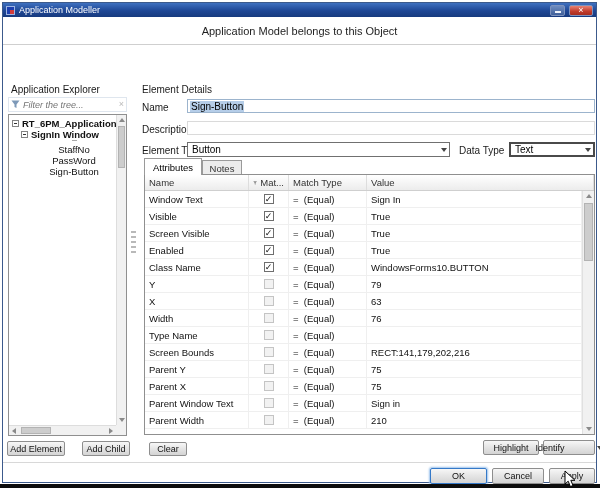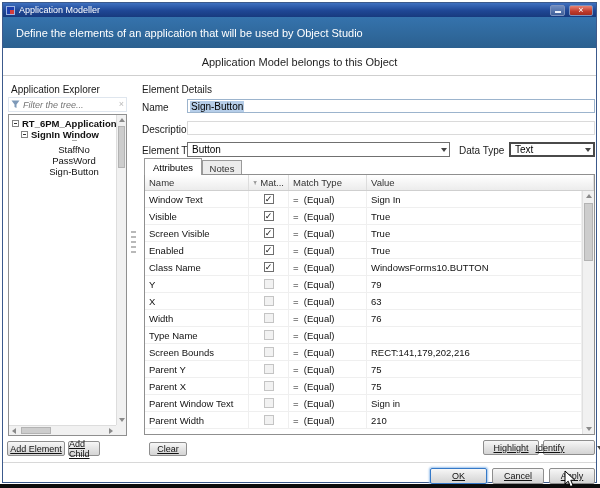--- a/index.html
+++ b/index.html
@@ -57,24 +57,24 @@
   .sb-btn { position:absolute; width:10px; height:10px; display:flex; align-items:center; justify-content:center; }
   .tri-up { width:0; height:0; border-left:3px solid transparent; border-right:3px solid transparent; border-bottom:4px solid #8a8a8a; }
   .tri-dn { width:0; height:0; border-left:3px solid transparent; border-right:3px solid transparent; border-top:4px solid #8a8a8a; }
   .tri-lf { width:0; height:0; border-top:3px solid transparent; border-bottom:3px solid transparent; border-right:4px solid #8a8a8a; }
   .tri-rt { width:0; height:0; border-top:3px solid transparent; border-bottom:3px solid transparent; border-left:4px solid #8a8a8a; }
   .thumb { position:absolute; background:#cdcdcd; border:1px solid #b3b3b3; }
 
   
   .btn { position:absolute; display:flex; align-items:center; justify-content:center;
          font-size:9px; color:#111; border:1px solid #8e8e8e; border-radius:2px;
-         background:linear-gradient(#f7f7f7,#e6e6e6 45%,#d4d4d4); cursor:default;text-decoration:underline; }
+         background:linear-gradient(#f7f7f7,#e6e6e6 45%,#d4d4d4); cursor:default; }
 
   #add-element { left:4px; top:438px; width:58px; height:15px; }
-  #add-child   { left:65px; top:438px; width:32px; height:15px; }
+  #add-child   { left:79px; top:438px; width:48px; height:15px; }
   #clear-btn   { left:146px; top:439px; width:38px; height:14px; }
   #highlight-btn { left:480px; top:437px; width:56px; height:15px; }
   #identify-btn  { left:540px; top:437px; width:52px; height:15px; gap:16px; }
   #identify-btn .divider { width:1px; height:11px; background:#aaa; }
   #ok-btn     { left:427px; top:465px; width:57px; height:16px; border-color:#3579c8; box-shadow:0 0 2px 1px #9cc3ec; }
   #cancel-btn { left:489px; top:465px; width:52px; height:16px; }
   #apply-btn  { left:546px; top:465px; width:46px; height:16px; }
 
   
   #details-label { left:139px; top:81px; }
@@ -138,23 +138,20 @@
 
 <div class="window">
 
   <div class="titlebar">
     <span class="app-icon"></span>
     <span class="title-text">Application Modeller</span>
     <span class="win-btn btn-min"></span>
     <span class="win-btn btn-close">×</span>
   </div>
 
-  <div class="band">
-    <span class="subtitle">Define the elements of an application that will be used by Object Studio</span>
-  </div>
 
   <div class="banner">
     <span class="banner-text">Application Model belongs to this Object</span>
   </div>
 
   <span class="lbl" id="explorer-label">Application Explorer</span>
 
   <div class="filter-row">
     <svg class="funnel" width="9" height="9" viewBox="0 0 9 9">
         <path d="M0.5 0.5 H8.5 L5.5 4.5 V8 L3.5 7 V4.5 Z" fill="#7d99b8"></path>

